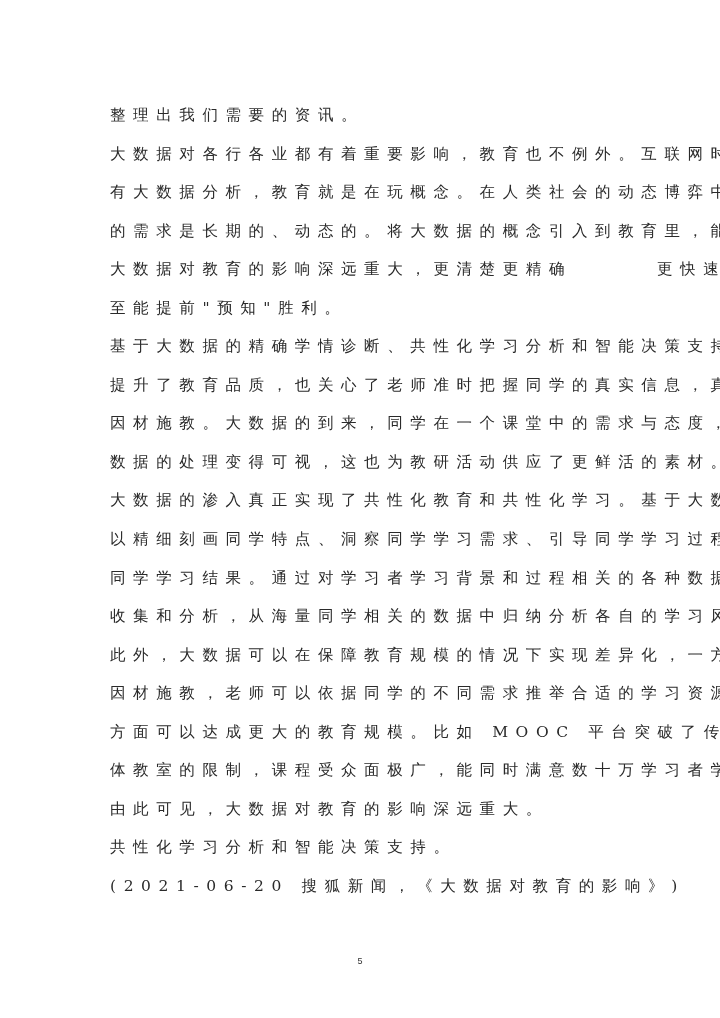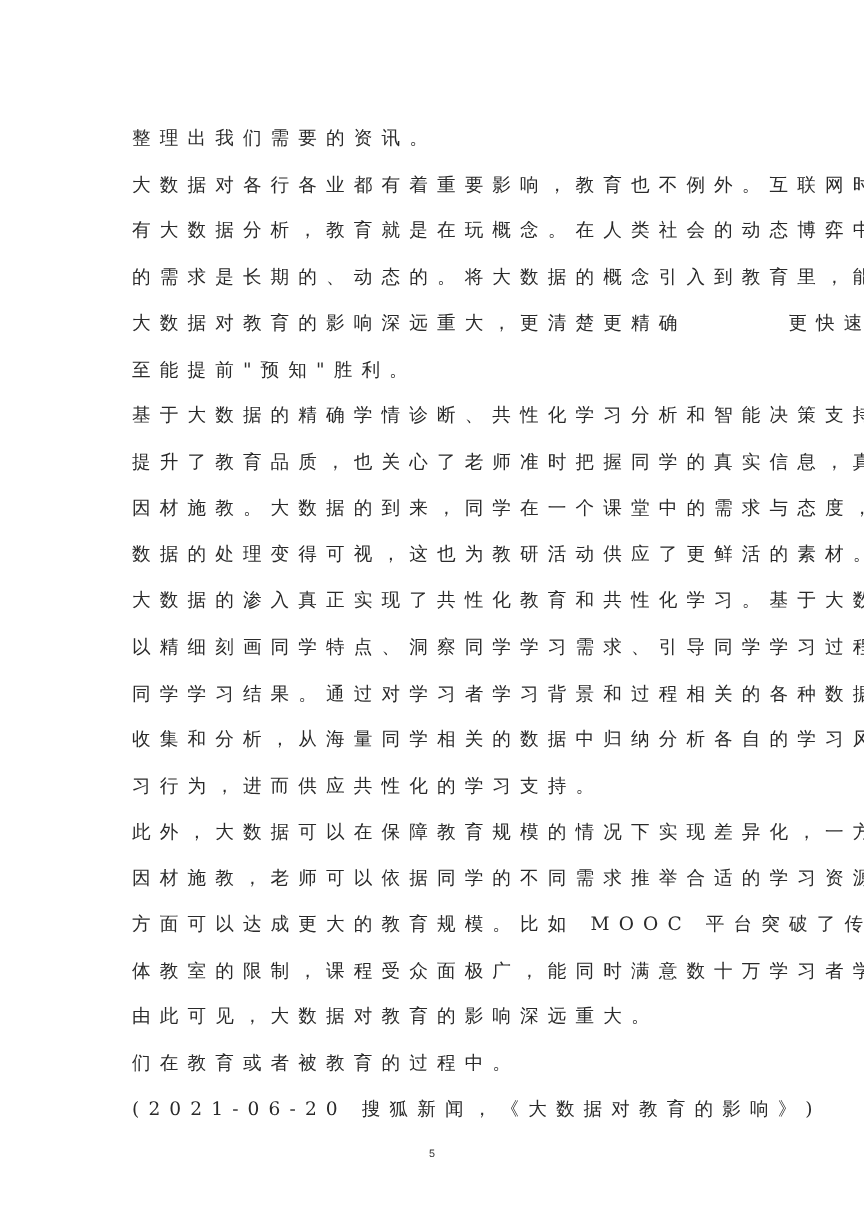--- a/index.html
+++ b/index.html
@@ -63,23 +63,22 @@
     <div class="line"><span>大数据对教育的影响深远重大，更清楚更精确</span><span class="gap"></span><span>更快速，甚</span></div>
     <div class="line">至能提前"预知"胜利。</div>
     <div class="line">基于大数据的精确学情诊断、共性化学习分析和智能决策支持，大大</div>
     <div class="line">提升了教育品质，也关心了老师准时把握同学的真实信息，真正实现</div>
     <div class="line">因材施教。大数据的到来，同学在一个课堂中的需求与态度，经由大</div>
     <div class="line">数据的处理变得可视，这也为教研活动供应了更鲜活的素材。</div>
     <div class="line">大数据的渗入真正实现了共性化教育和共性化学习。基于大数据，可</div>
     <div class="line">以精细刻画同学特点、洞察同学学习需求、引导同学学习过程、诊断</div>
     <div class="line">同学学习结果。通过对学习者学习背景和过程相关的各种数据测量、</div>
     <div class="line">收集和分析，从海量同学相关的数据中归纳分析各自的学习风格和学</div>
-    <div class="line">习行为，进而供应共性化的学习支持。</div>
     <div class="line">此外，大数据可以在保障教育规模的情况下实现差异化，一方面可以</div>
     <div class="line">因材施教，老师可以依据同学的不同需求推举合适的学习资源，另一</div>
     <div class="line">方面可以达成更大的教育规模。比如 MOOC 平台突破了传统教育中实</div>
     <div class="line">体教室的限制，课程受众面极广，能同时满意数十万学习者学习需求。</div>
     <div class="line">由此可见，大数据对教育的影响深远重大。</div>
-    <div class="line">们在教育或者被教育的过程中。</div>
+    <div class="line">共性化学习分析和智能决策支持。</div>
     <div class="line">(2021-06-20 搜狐新闻，《大数据对教育的影响》)</div>
   </div>
   <div class="page-number">5</div>
 </div>
 
 </body></html>

